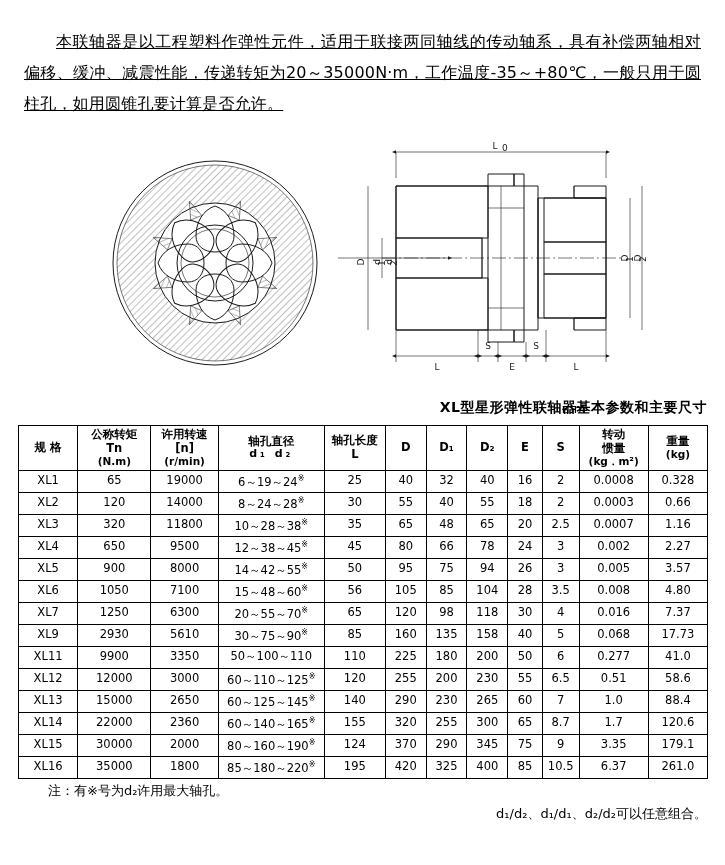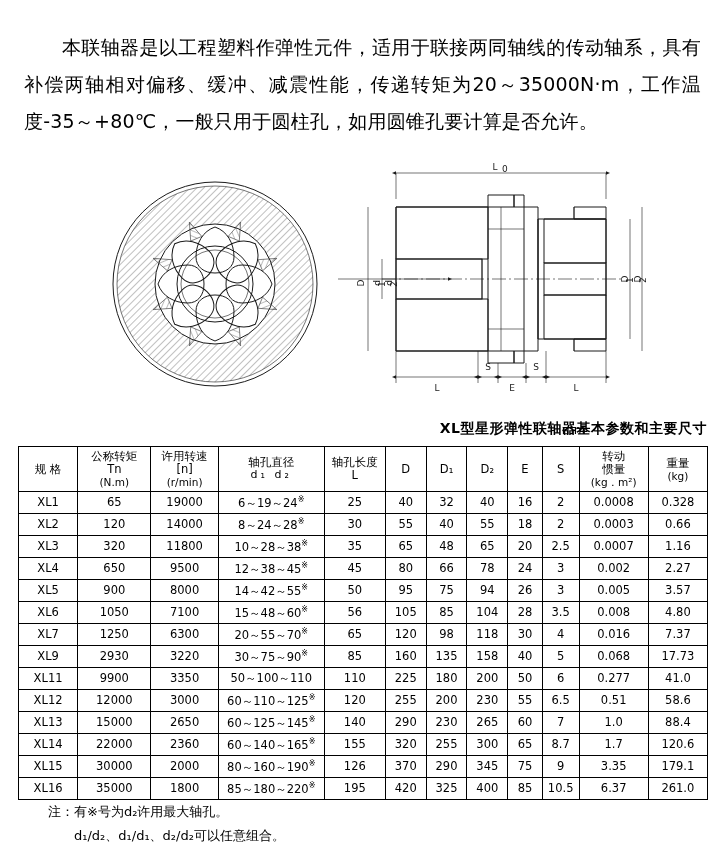--- a/index.html
+++ b/index.html
@@ -18,28 +18,29 @@
   .page {
     width: 725px;
     height: 865px;
     position: relative;
     box-sizing: border-box;
     padding: 0 18px;
   }
 
   
   .intro {
-    font-size: 19px;
+    font-size: 16px;
     line-height: 1.95;
     text-align: justify;
     text-indent: 2em;
     letter-spacing: 0.2px;
     padding-top: 10px;
     padding-left: 6px;
     padding-right: 6px;
+    text-decoration: underline;
   }
 
   
   .figure-area {
     position: relative;
     height: 255px;
     margin-top: 18px;
   }
   .fig-left {
     position: absolute;
@@ -85,21 +86,21 @@
   table.spec th, table.spec td {
     border: 1px solid #000000;
     text-align: center;
     vertical-align: middle;
     padding: 0;
     height: 21px;
     line-height: 1.15;
   }
   table.spec thead th {
     height: 44px;
-    font-weight: normal;
+    font-weight: bold;
     font-size: 11.5px;
   }
   .hdr-sub {
     font-size: 10.5px;
   }
   .bore-head {
     font-size: 11.5px;
   }
   .bore-head .sub {
     font-size: 11px;
@@ -111,20 +112,21 @@
   }
 
   
   .notes {
     font-size: 13px;
     line-height: 1.8;
     padding-left: 30px;
   }
   .notes .line2 {
     padding-left: 26px;
+    text-align: right;
   }
 
   
   svg { display: block; }
   .ln { stroke: #1a1a1a; stroke-width: 1; fill: none; }
   .ln-thin { stroke: #1a1a1a; stroke-width: 0.6; fill: none; }
   .dimtxt { font-family: "DejaVu Sans", sans-serif; font-size: 9px; fill: #1a1a1a; }
 </style>
 </head>
 <body>
@@ -452,21 +454,21 @@
           <td>98</td>
           <td>118</td>
           <td>30</td>
           <td>4</td>
           <td>0.016</td>
           <td>7.37</td>
         </tr>
         <tr>
           <td>XL9</td>
           <td>2930</td>
-          <td>3220</td>
+          <td>5610</td>
           <td>30～75～90<span class="sup-star">※</span></td>
           <td>85</td>
           <td>160</td>
           <td>135</td>
           <td>158</td>
           <td>40</td>
           <td>5</td>
           <td>0.068</td>
           <td>17.73</td>
         </tr>
@@ -524,21 +526,21 @@
           <td>65</td>
           <td>8.7</td>
           <td>1.7</td>
           <td>120.6</td>
         </tr>
         <tr>
           <td>XL15</td>
           <td>30000</td>
           <td>2000</td>
           <td>80～160～190<span class="sup-star">※</span></td>
-          <td>126</td>
+          <td>124</td>
           <td>370</td>
           <td>290</td>
           <td>345</td>
           <td>75</td>
           <td>9</td>
           <td>3.35</td>
           <td>179.1</td>
         </tr>
         <tr>
           <td>XL16</td>

